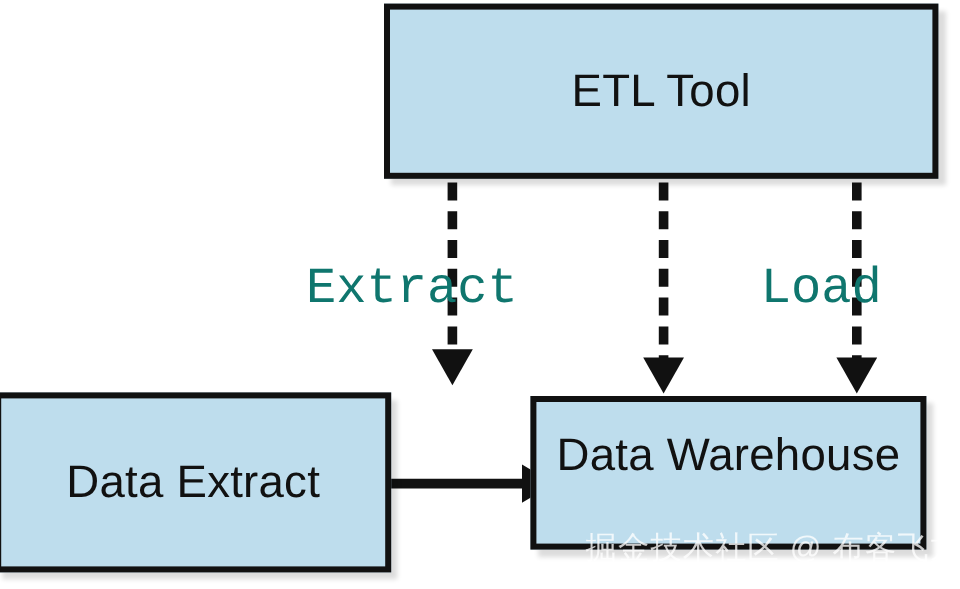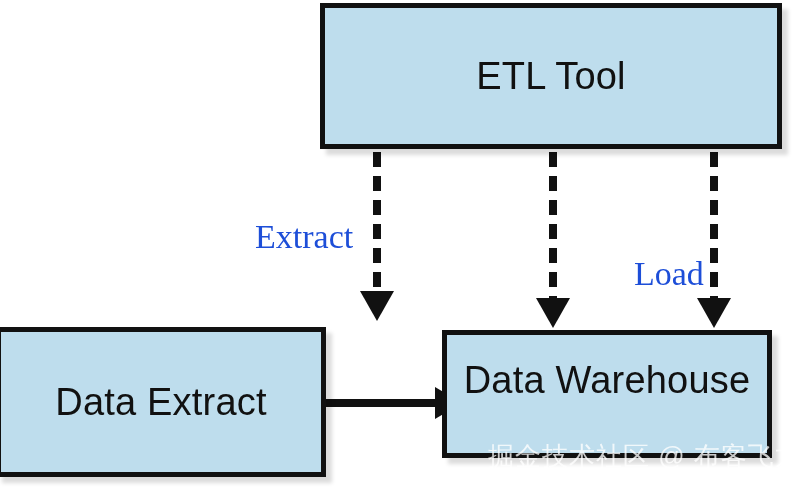--- a/index.html
+++ b/index.html
@@ -53,29 +53,29 @@
     width: 330px;
     height: 128px;
   }
   #node-warehouse .node-label {
     font-size: 38px;
     position: relative;
     top: -14px;
   }
   .edge-label {
     position: absolute;
-    color: #1d4ed8;
-    font-family: Liberation Serif, serif;
-    font-size: 34px;
+    color: #0f766e;
+    font-family: Liberation Mono, monospace;
+    font-size: 42px;
     line-height: 1;
     white-space: nowrap;
   }
   #label-extract { left: 255px; top: 220px; }
   #label-transform { left: 406px; top: 220px; }
-  #label-load { left: 634px; top: 220px; margin-top: 37px; }
+  #label-load { left: 634px; top: 220px; }
   svg.overlay {
     position: absolute;
     left: 0;
     top: 0;
     width: 800px;
     height: 491px;
     pointer-events: none;
   }
   #watermark {
     position: absolute;

